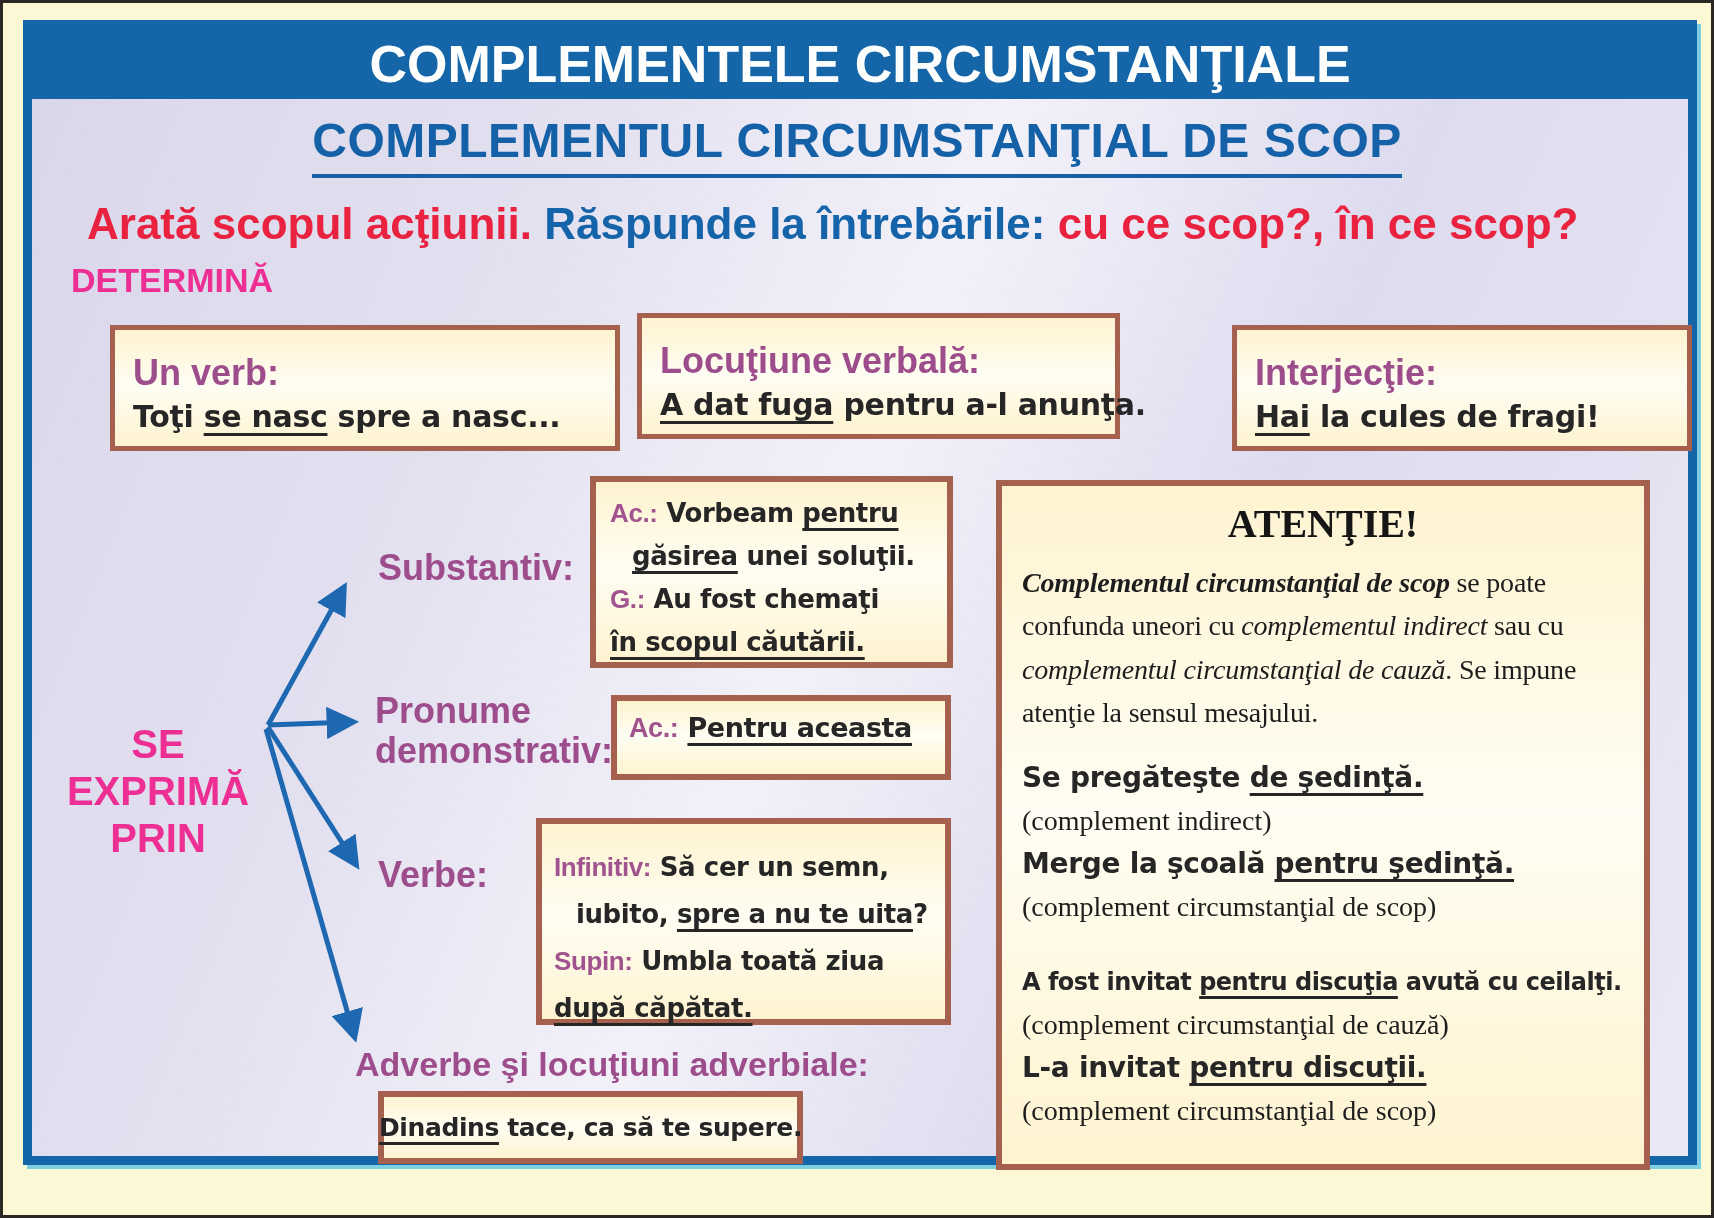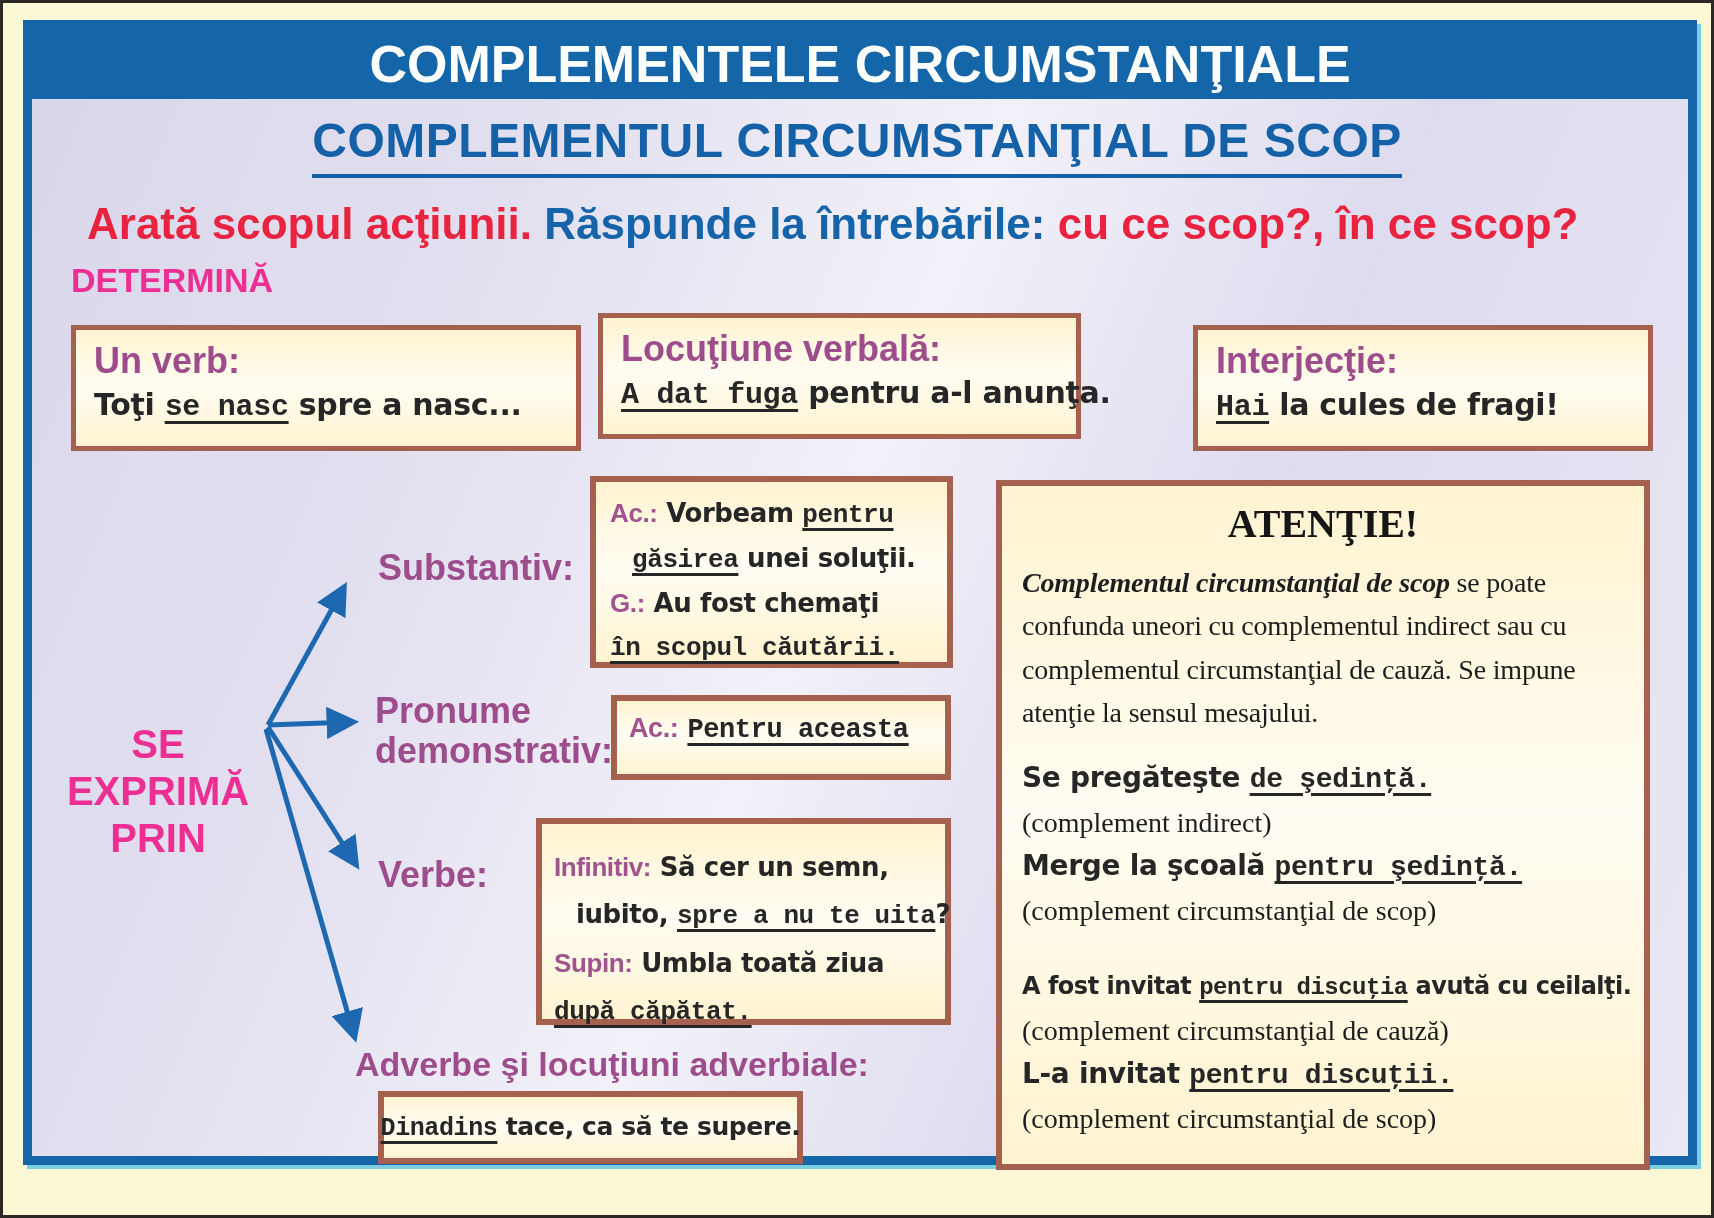--- a/index.html
+++ b/index.html
@@ -31,25 +31,25 @@
   }
   .intro .red{ color:#E9233F; } .intro .blue{ color:#1563A9; }
   .determina{
     position:absolute; left:68px; top:258px; color:#ED2E92; font-weight:bold; font-size:34px;
   }
   .exbox{
     position:absolute; border:5px solid #A6604E;
     background:linear-gradient(180deg,#fff3d0 0%,#fffdf3 48%,#fff3d0 100%);
   }
   .exbox.thick{ border-width:6px; }
-  .det-box{ padding:8px 18px; }
+  .det-box{ padding:20px 18px;margin-left:39px; }
   .det-label{ color:#9D4D8B; font-size:36px; font-weight:bold; line-height:1.25; }
   .hand{ font-family:"DejaVu Sans", sans-serif; font-weight:bold; color:#262626; }
   .det-ex{ font-size:30px; line-height:1.45; white-space:nowrap; letter-spacing:-0.3px; }
-  .u{ text-decoration:underline; text-decoration-thickness:3px; text-underline-offset:6px;font-family:Liberation Mono, monospace; }
+  .u{ text-decoration:underline; text-decoration-thickness:3px; text-underline-offset:6px; }
   .se-exprima{
     position:absolute; left:50px; top:718px; width:210px; text-align:center;
     color:#ED2E92; font-weight:bold; font-size:40px; line-height:1.18;
   }
   .arrows{ position:absolute; left:0; top:0; width:1714px; height:1218px; pointer-events:none; }
   .branch-label{
     position:absolute; color:#9D4D8B; font-weight:bold; font-size:36px; line-height:1.12; white-space:nowrap;
   }
   .case{ color:#A0538E; font-family:"Liberation Sans", sans-serif; font-weight:bold; }
   .xline{ white-space:nowrap; font-size:27px; letter-spacing:-0.4px; }
@@ -64,21 +64,21 @@
   .dinadins-box .xline{ font-size:25px; }
   .atentie{ left:993px; top:477px; width:654px; height:690px; padding:14px 20px; }
   .at-title{
     font-family:"Liberation Serif", serif; font-weight:bold; font-size:40px; color:#161616;
     text-align:center; margin-bottom:14px;
   }
   .at-para{
     font-family:"Liberation Serif", serif; font-size:28px; color:#1d1d1d; line-height:1.55;
     margin-bottom:22px; letter-spacing:-0.2px;
   }
-  .bi{ font-weight:bold; font-style:italic; } .it{ }
+  .bi{ font-weight:bold; font-style:italic; } .it{ font-style:italic; }
   .at-ex{ font-size:28px; line-height:42px; white-space:nowrap; letter-spacing:-0.3px; }
   .at-ex.narrow{ font-size:24px; letter-spacing:-0.5px; }
   .at-note{
     font-family:"Liberation Serif", serif; font-size:28px; color:#1d1d1d; line-height:44px; white-space:nowrap;
   }
   .gap{ height:32px; }
 </style>
 </head>
 <body>
 

